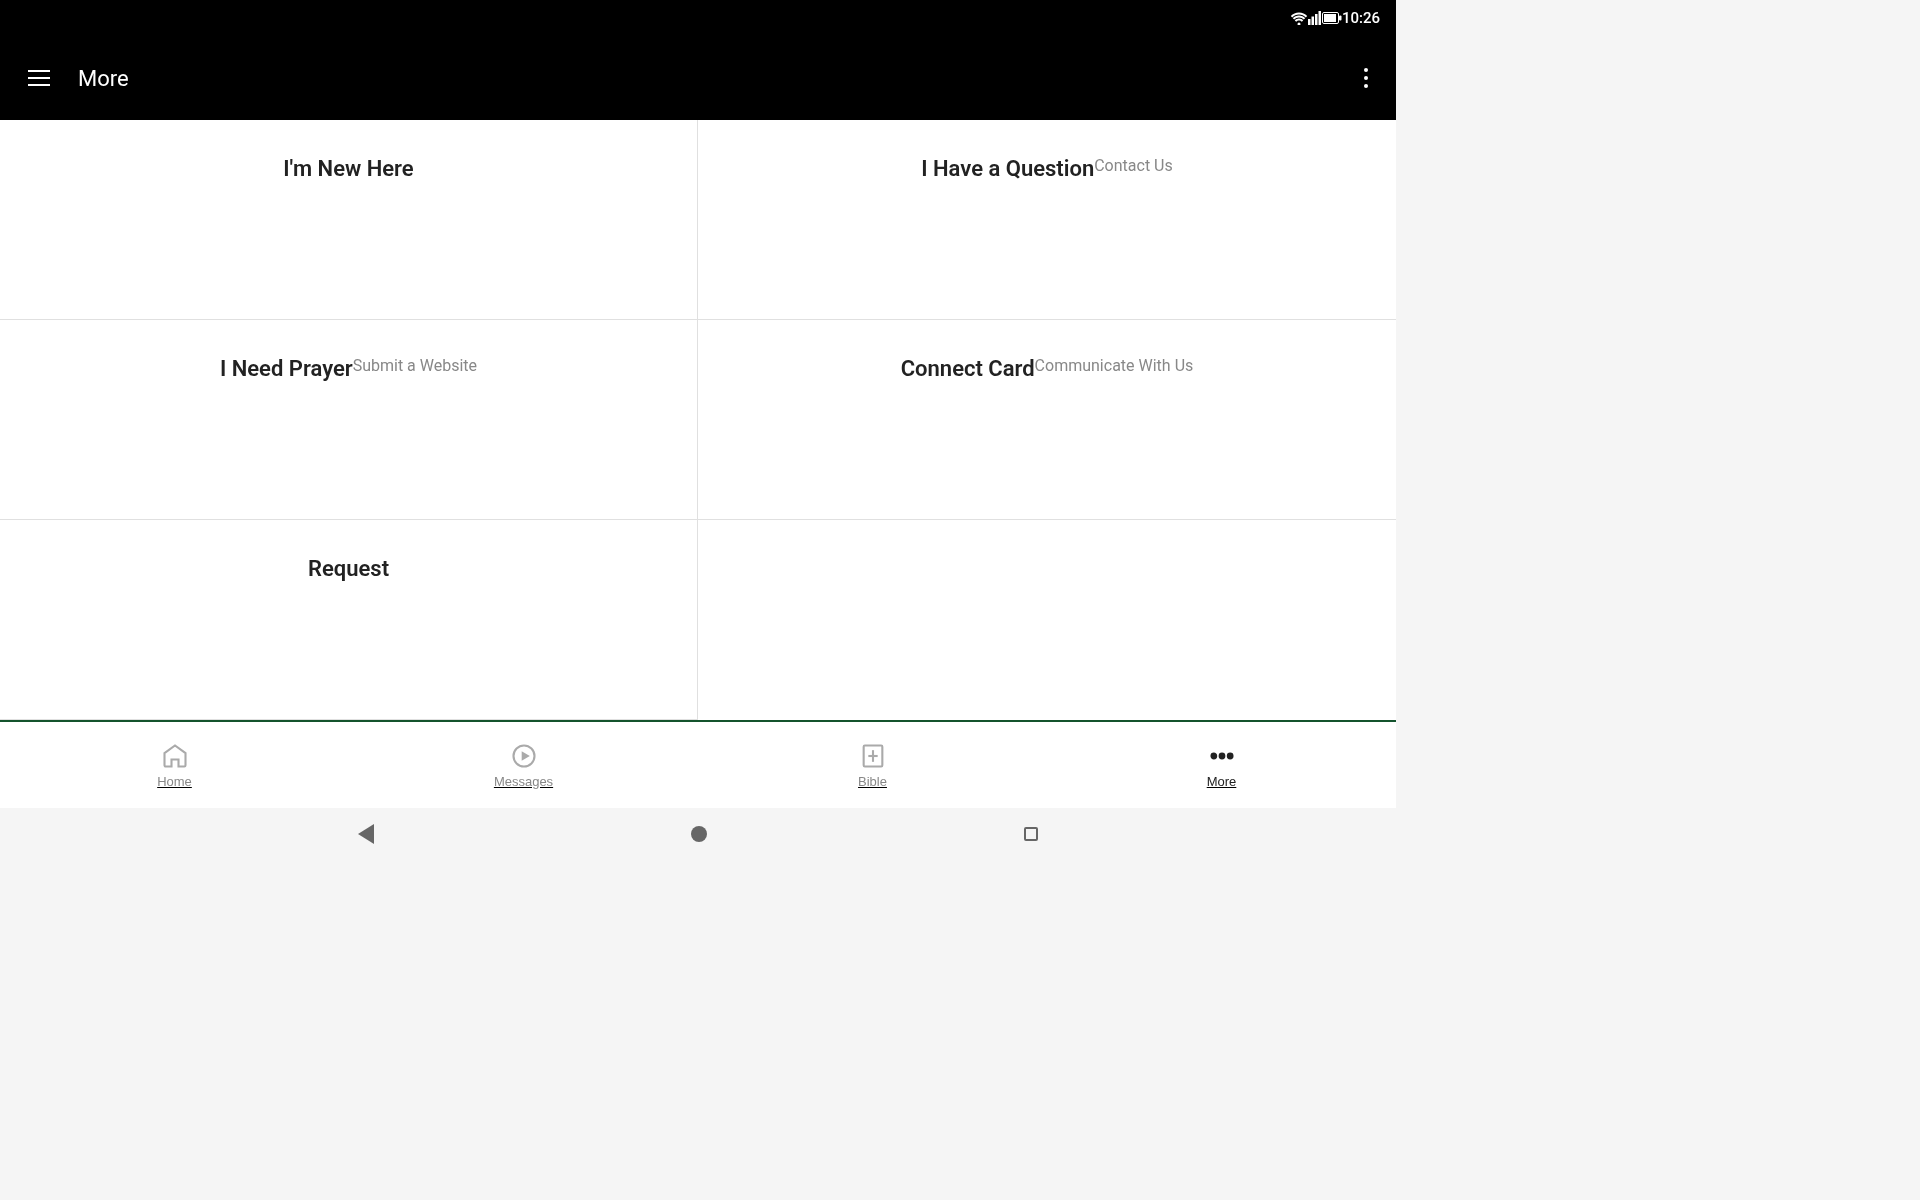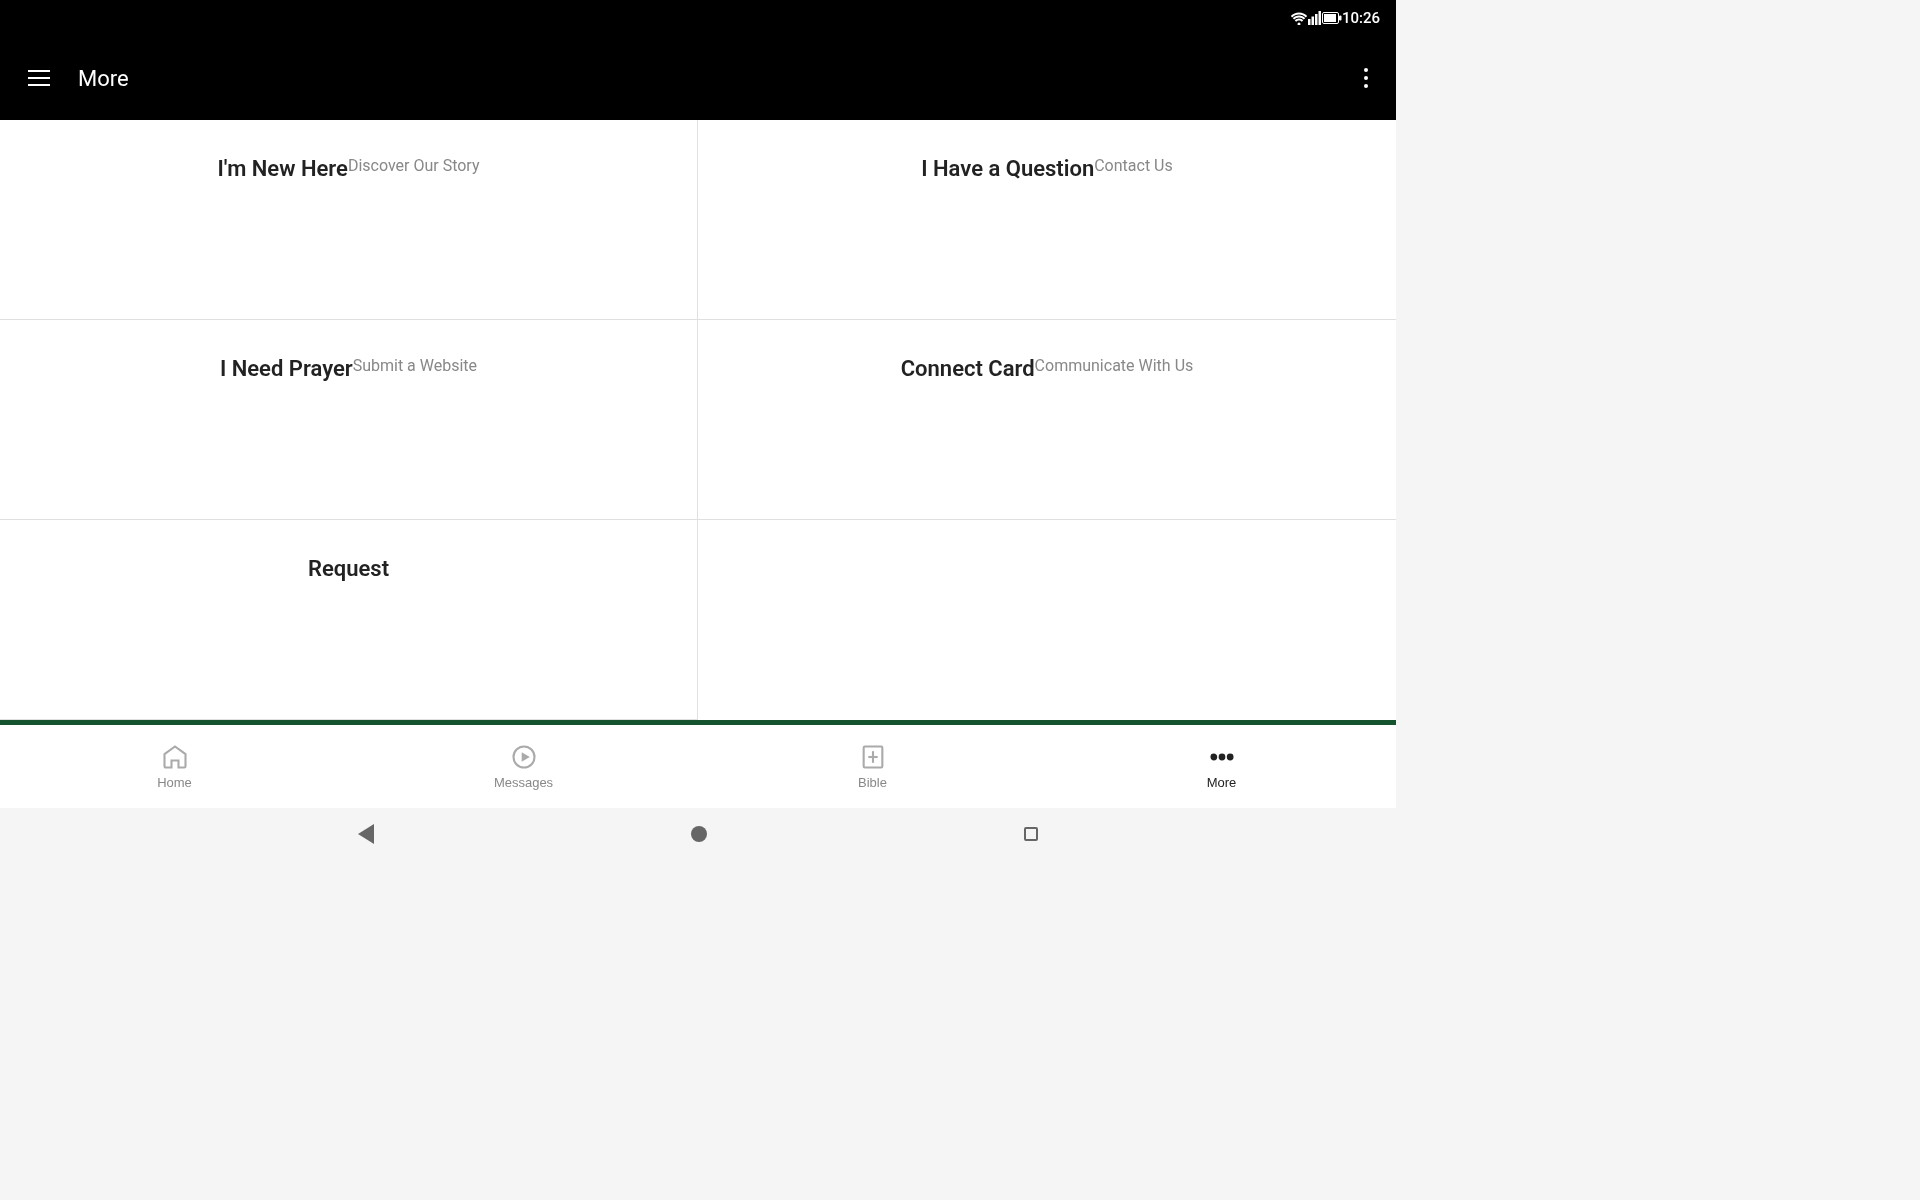--- a/index.html
+++ b/index.html
@@ -133,24 +133,25 @@
     .cell-subtitle {
       font-size: 16px;
       color: #888;
       font-weight: 400;
     }
 
     
     .bottom-nav {
       background: #fff;
       height: 88px;
-      border-top: 5px solid #14532d;
+      border-top: 2px solid #14532d;
       display: flex;
       align-items: center;
       justify-content: space-around;
+      text-decoration: underline;
     }
 
     .nav-item {
       display: flex;
       flex-direction: column;
       align-items: center;
       gap: 4px;
       cursor: pointer;
       flex: 1;
       padding: 8px 0;
@@ -273,21 +274,20 @@
     <span class="dot"></span>
     <span class="dot"></span>
     <span class="dot"></span>
   </button>
 </div>
 
 <div class="content-area">
 
   <div class="grid-cell">
     <span class="cell-title">I'm New Here</span>
-    <span class="cell-subtitle">Discover Our Story</span>
   </div>
 
   <div class="grid-cell">
     <span class="cell-title">I Have a Question</span>
     <span class="cell-subtitle">Contact Us</span>
   </div>
 
   <div class="grid-cell">
     <span class="cell-title">I Need Prayer</span>
     <span class="cell-subtitle">Submit a Website</span>

